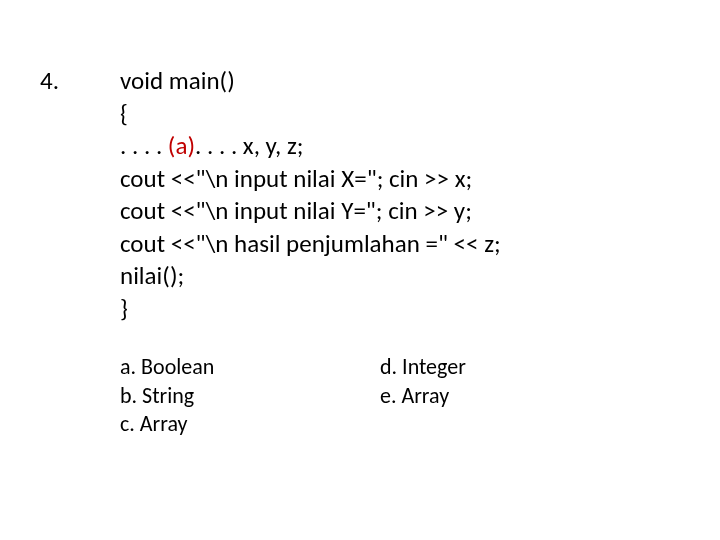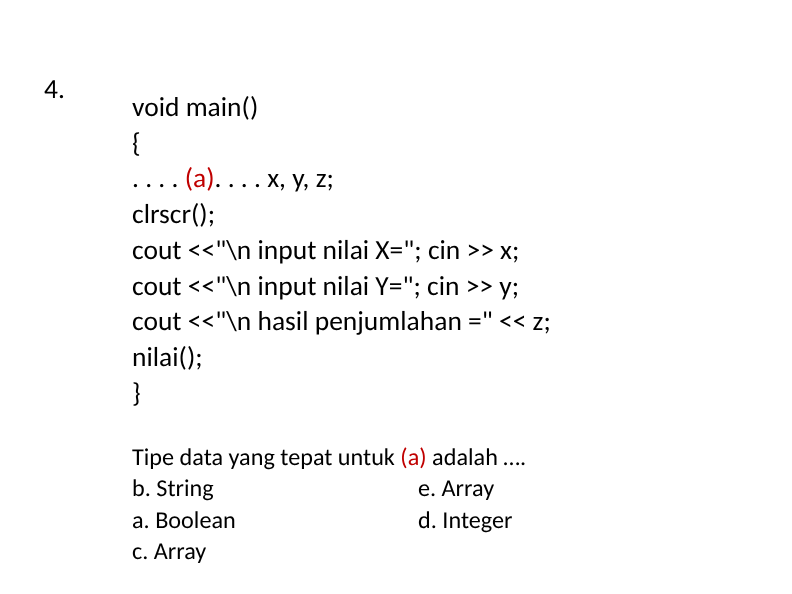--- a/index.html
+++ b/index.html
@@ -19,21 +19,20 @@
       position: absolute;
       left: 40px;
       top: 65px;
       font-size: 25px;
       color: #000000;
     }
     .code-block {
       margin-left: 120px;
       font-size: 25px;
       line-height: 1.3;
-      margin-top: 16px;
     }
     .code-line {
       white-space: nowrap;
     }
     .red {
       color: #c00000;
     }
     .question {
       margin-left: 120px;
       margin-top: 28px;
@@ -54,33 +53,31 @@
 </head>
 <body>
 
 <div class="container">
   <div class="number">4.</div>
 
   <div class="code-block">
     <div class="code-line">void main()</div>
     <div class="code-line">{</div>
     <div class="code-line"><span>. . . . </span><span class="red">(a)</span><span>. . . .   x, y, z;</span></div>
-    <div class="code-line">clrscr();</div>
     <div class="code-line">cout &lt;&lt;"\n input nilai X="; cin &gt;&gt; x;</div>
     <div class="code-line">cout &lt;&lt;"\n input nilai Y="; cin &gt;&gt; y;</div>
     <div class="code-line">cout &lt;&lt;"\n hasil penjumlahan =" &lt;&lt; z;</div>
     <div class="code-line">nilai();</div>
     <div class="code-line">}</div>
   </div>
 
   <div class="question">
-    <div class="q-row"><span>Tipe data yang tepat untuk </span><span class="red">(a)</span><span> adalah …. </span></div>
+    <div class="q-row">
+      <span class="opt-col opt-left">a. Boolean</span><span class="opt-col">d. Integer</span>
+    </div>
     <div class="q-row">
       <span class="opt-col opt-left">b. String</span><span class="opt-col">e. Array</span>
-    </div>
-    <div class="q-row">
-      <span class="opt-col opt-left">a. Boolean</span><span class="opt-col">d. Integer</span>
     </div>
     <div class="q-row">
       <span class="opt-col opt-left">c. Array</span>
     </div>
   </div>
 </div>
 
 </body></html>

